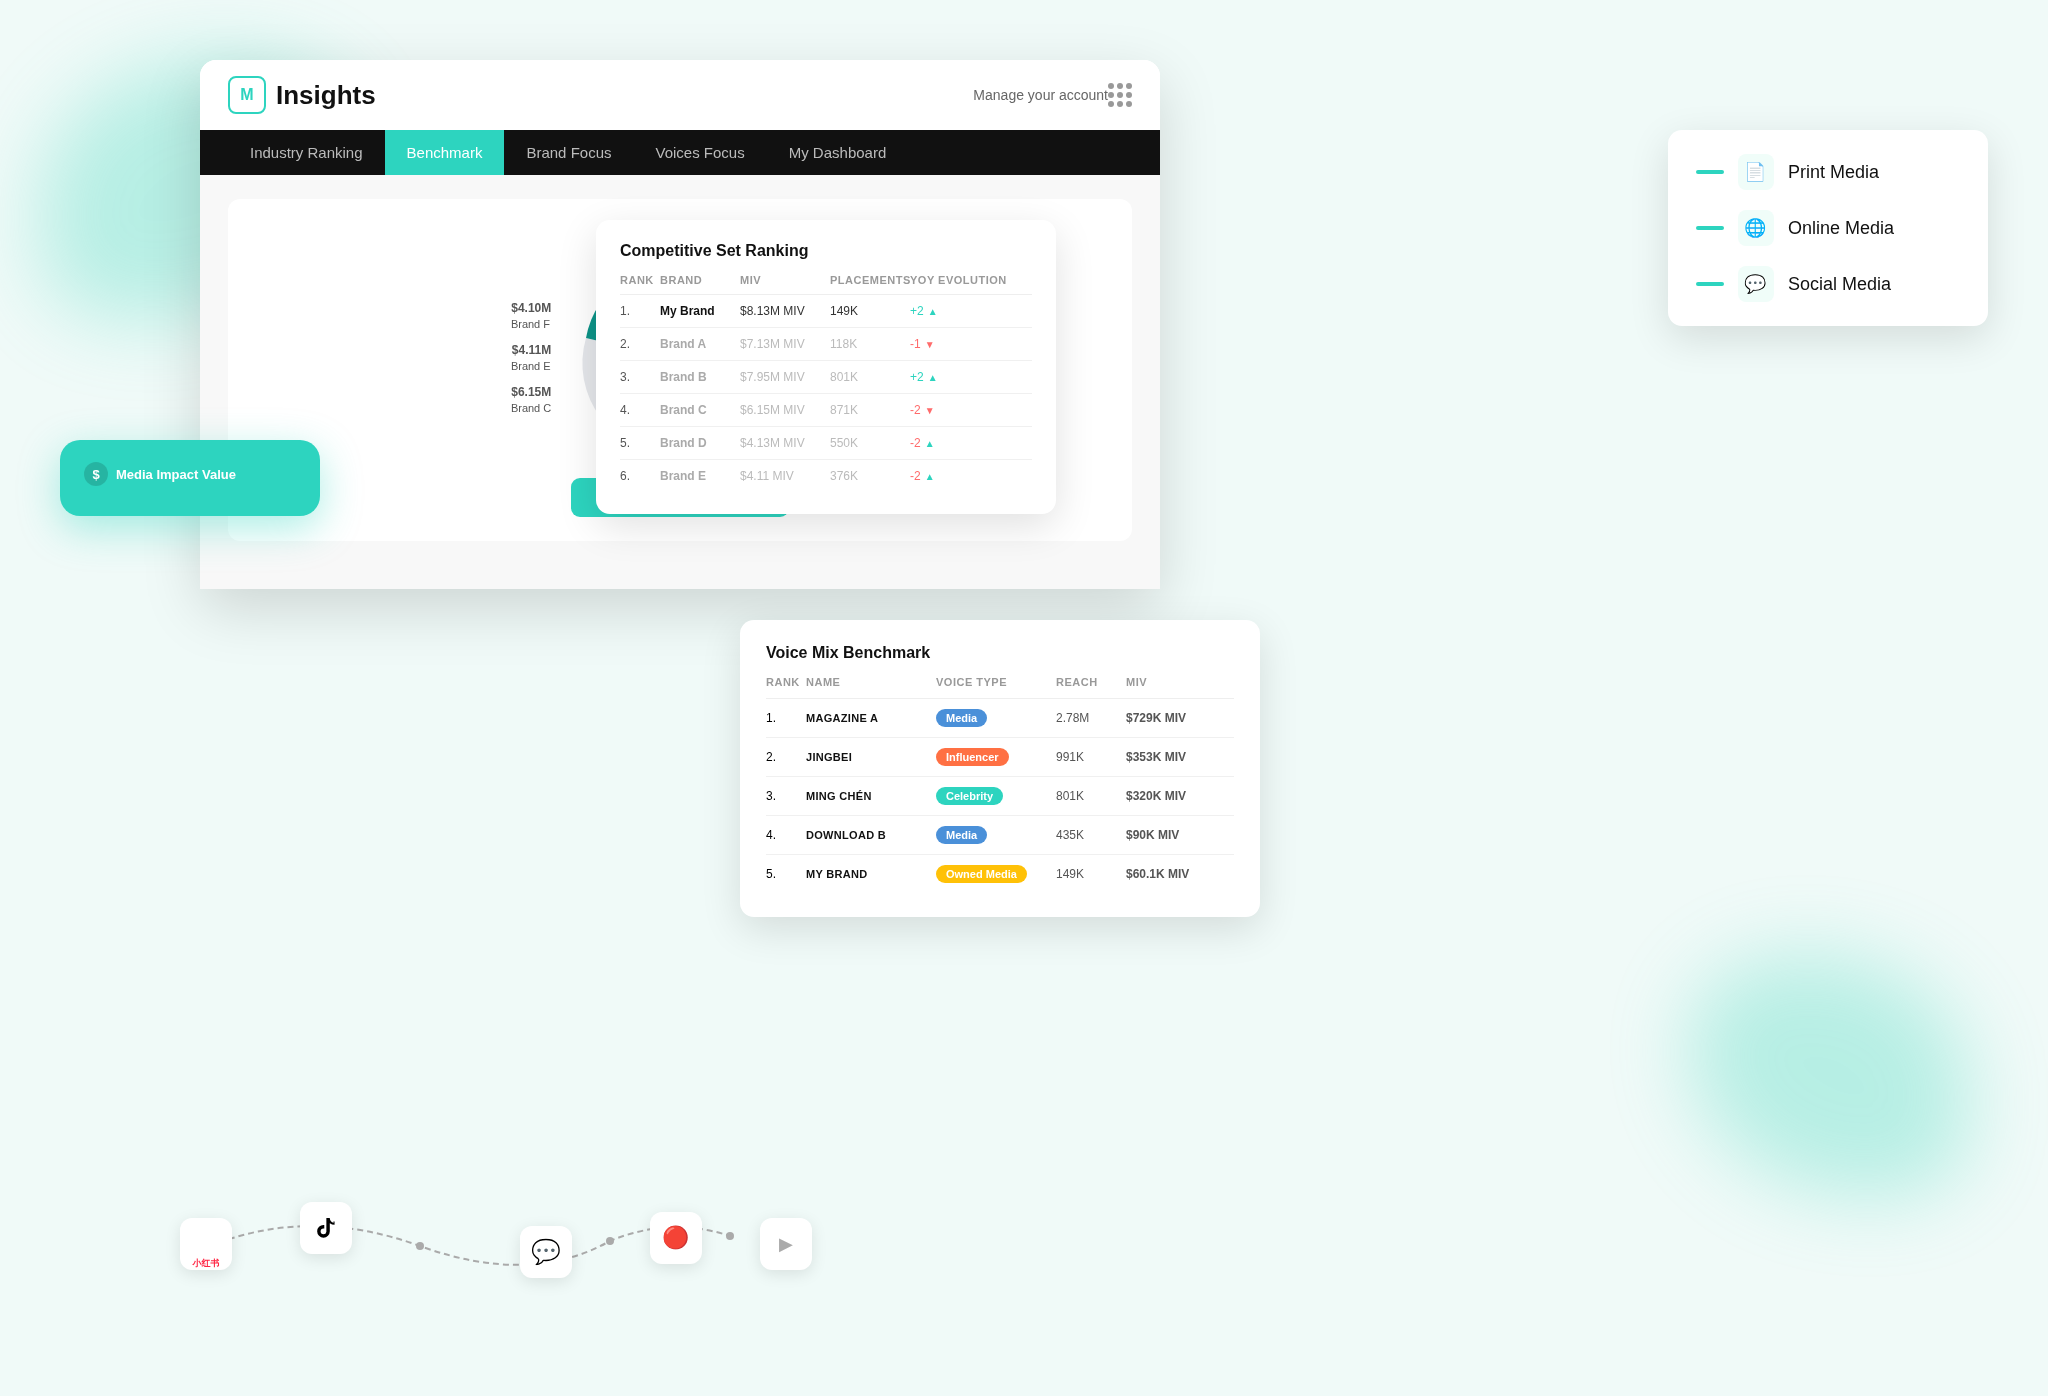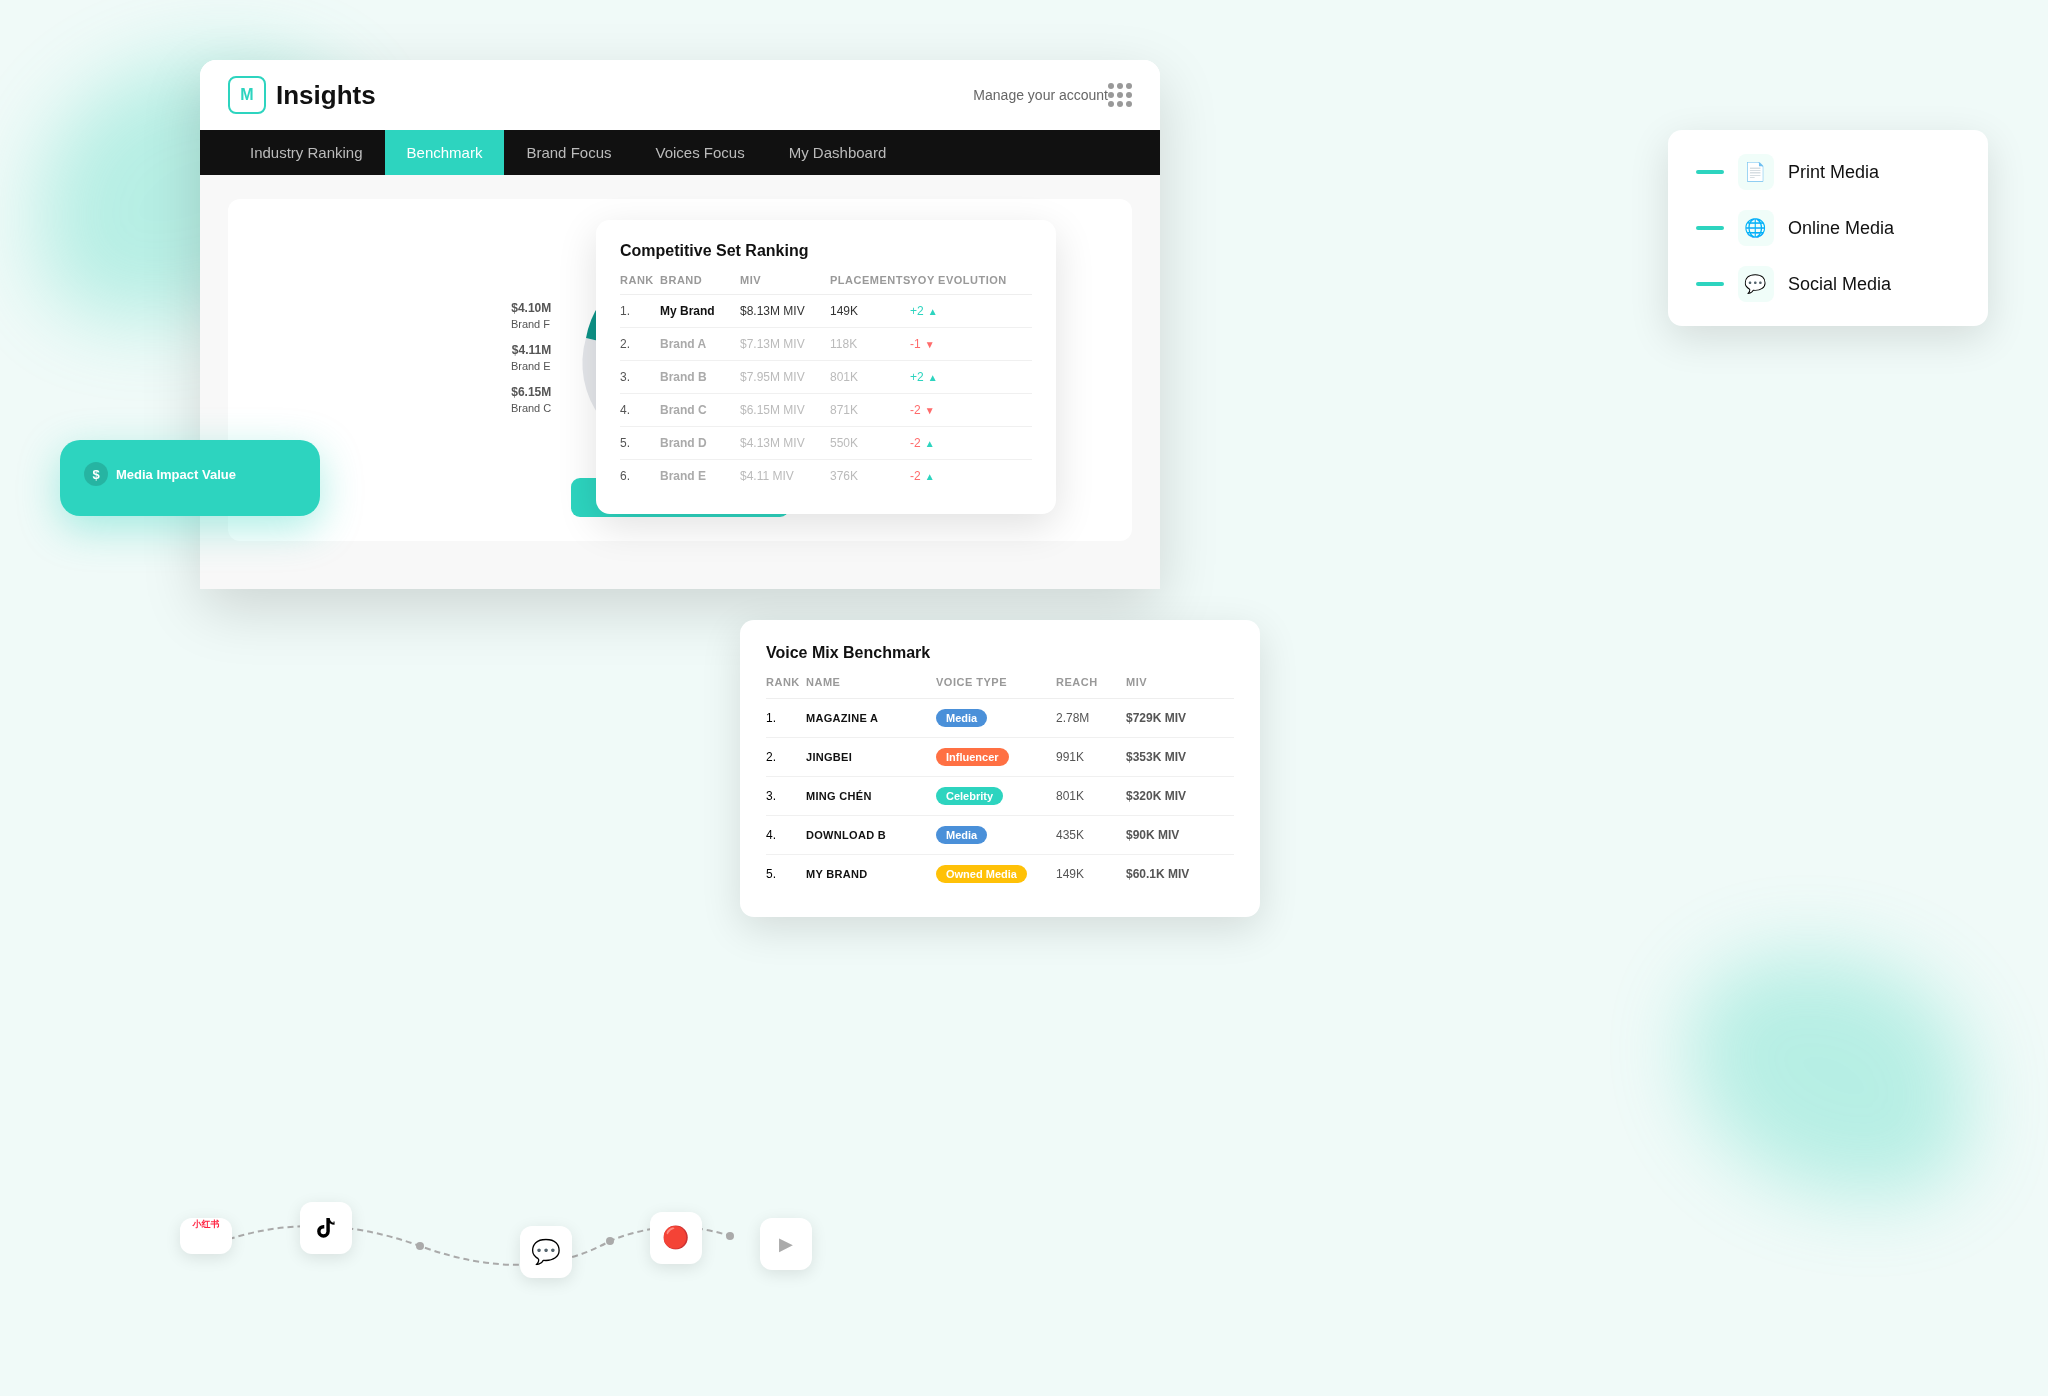--- a/index.html
+++ b/index.html
@@ -594,21 +594,21 @@
     <path d="M50,50 Q150,10 260,50 Q370,90 450,45 Q510,20 570,40" stroke="#aaa" stroke-width="2" fill="none" stroke-dasharray="6,4"></path>
 
     <circle cx="50" cy="50" r="4" fill="#aaa"></circle>
     <circle cx="170" cy="30" r="4" fill="#aaa"></circle>
     <circle cx="260" cy="50" r="4" fill="#aaa"></circle>
     <circle cx="370" cy="70" r="4" fill="#aaa"></circle>
     <circle cx="450" cy="45" r="4" fill="#aaa"></circle>
     <circle cx="570" cy="40" r="4" fill="#aaa"></circle>
   </svg>
 
-  <div style="position:absolute;left:20px;top:22px;width:52px;height:36px;background:#fff;border-radius:12px;box-shadow:0 4px 16px rgba(0,0,0,0.1);display:flex;align-items:flex-start;justify-content:center;">
+  <div style="position:absolute;left:20px;top:22px;width:52px;height:52px;background:#fff;border-radius:12px;box-shadow:0 4px 16px rgba(0,0,0,0.1);display:flex;align-items:flex-end;justify-content:center;">
     <span style="font-size:9px;font-weight:800;color:#ff2442;">小红书</span>
   </div>
 
   <div style="position:absolute;left:140px;top:6px;width:52px;height:52px;background:#fff;border-radius:12px;box-shadow:0 4px 16px rgba(0,0,0,0.1);display:flex;align-items:center;justify-content:center;">
     <svg width="24" height="24" viewBox="0 0 24 24">
       <path d="M19.59 6.69a4.83 4.83 0 0 1-3.77-4.25V2h-3.45v13.67a2.89 2.89 0 0 1-2.88 2.5 2.89 2.89 0 0 1-2.89-2.89 2.89 2.89 0 0 1 2.89-2.89c.28 0 .54.04.79.1V9.01a6.35 6.35 0 0 0-.79-.05 6.34 6.34 0 0 0-6.34 6.34 6.34 6.34 0 0 0 6.34 6.34 6.34 6.34 0 0 0 6.33-6.34l-.04-8.01a8.18 8.18 0 0 0 4.78 1.52V5.38a4.85 4.85 0 0 1-1-.01z" fill="#010101"></path>
     </svg>
   </div>
 
   <div style="position:absolute;left:360px;top:30px;width:52px;height:52px;background:#fff;border-radius:12px;box-shadow:0 4px 16px rgba(0,0,0,0.1);display:flex;align-items:center;justify-content:center;">

